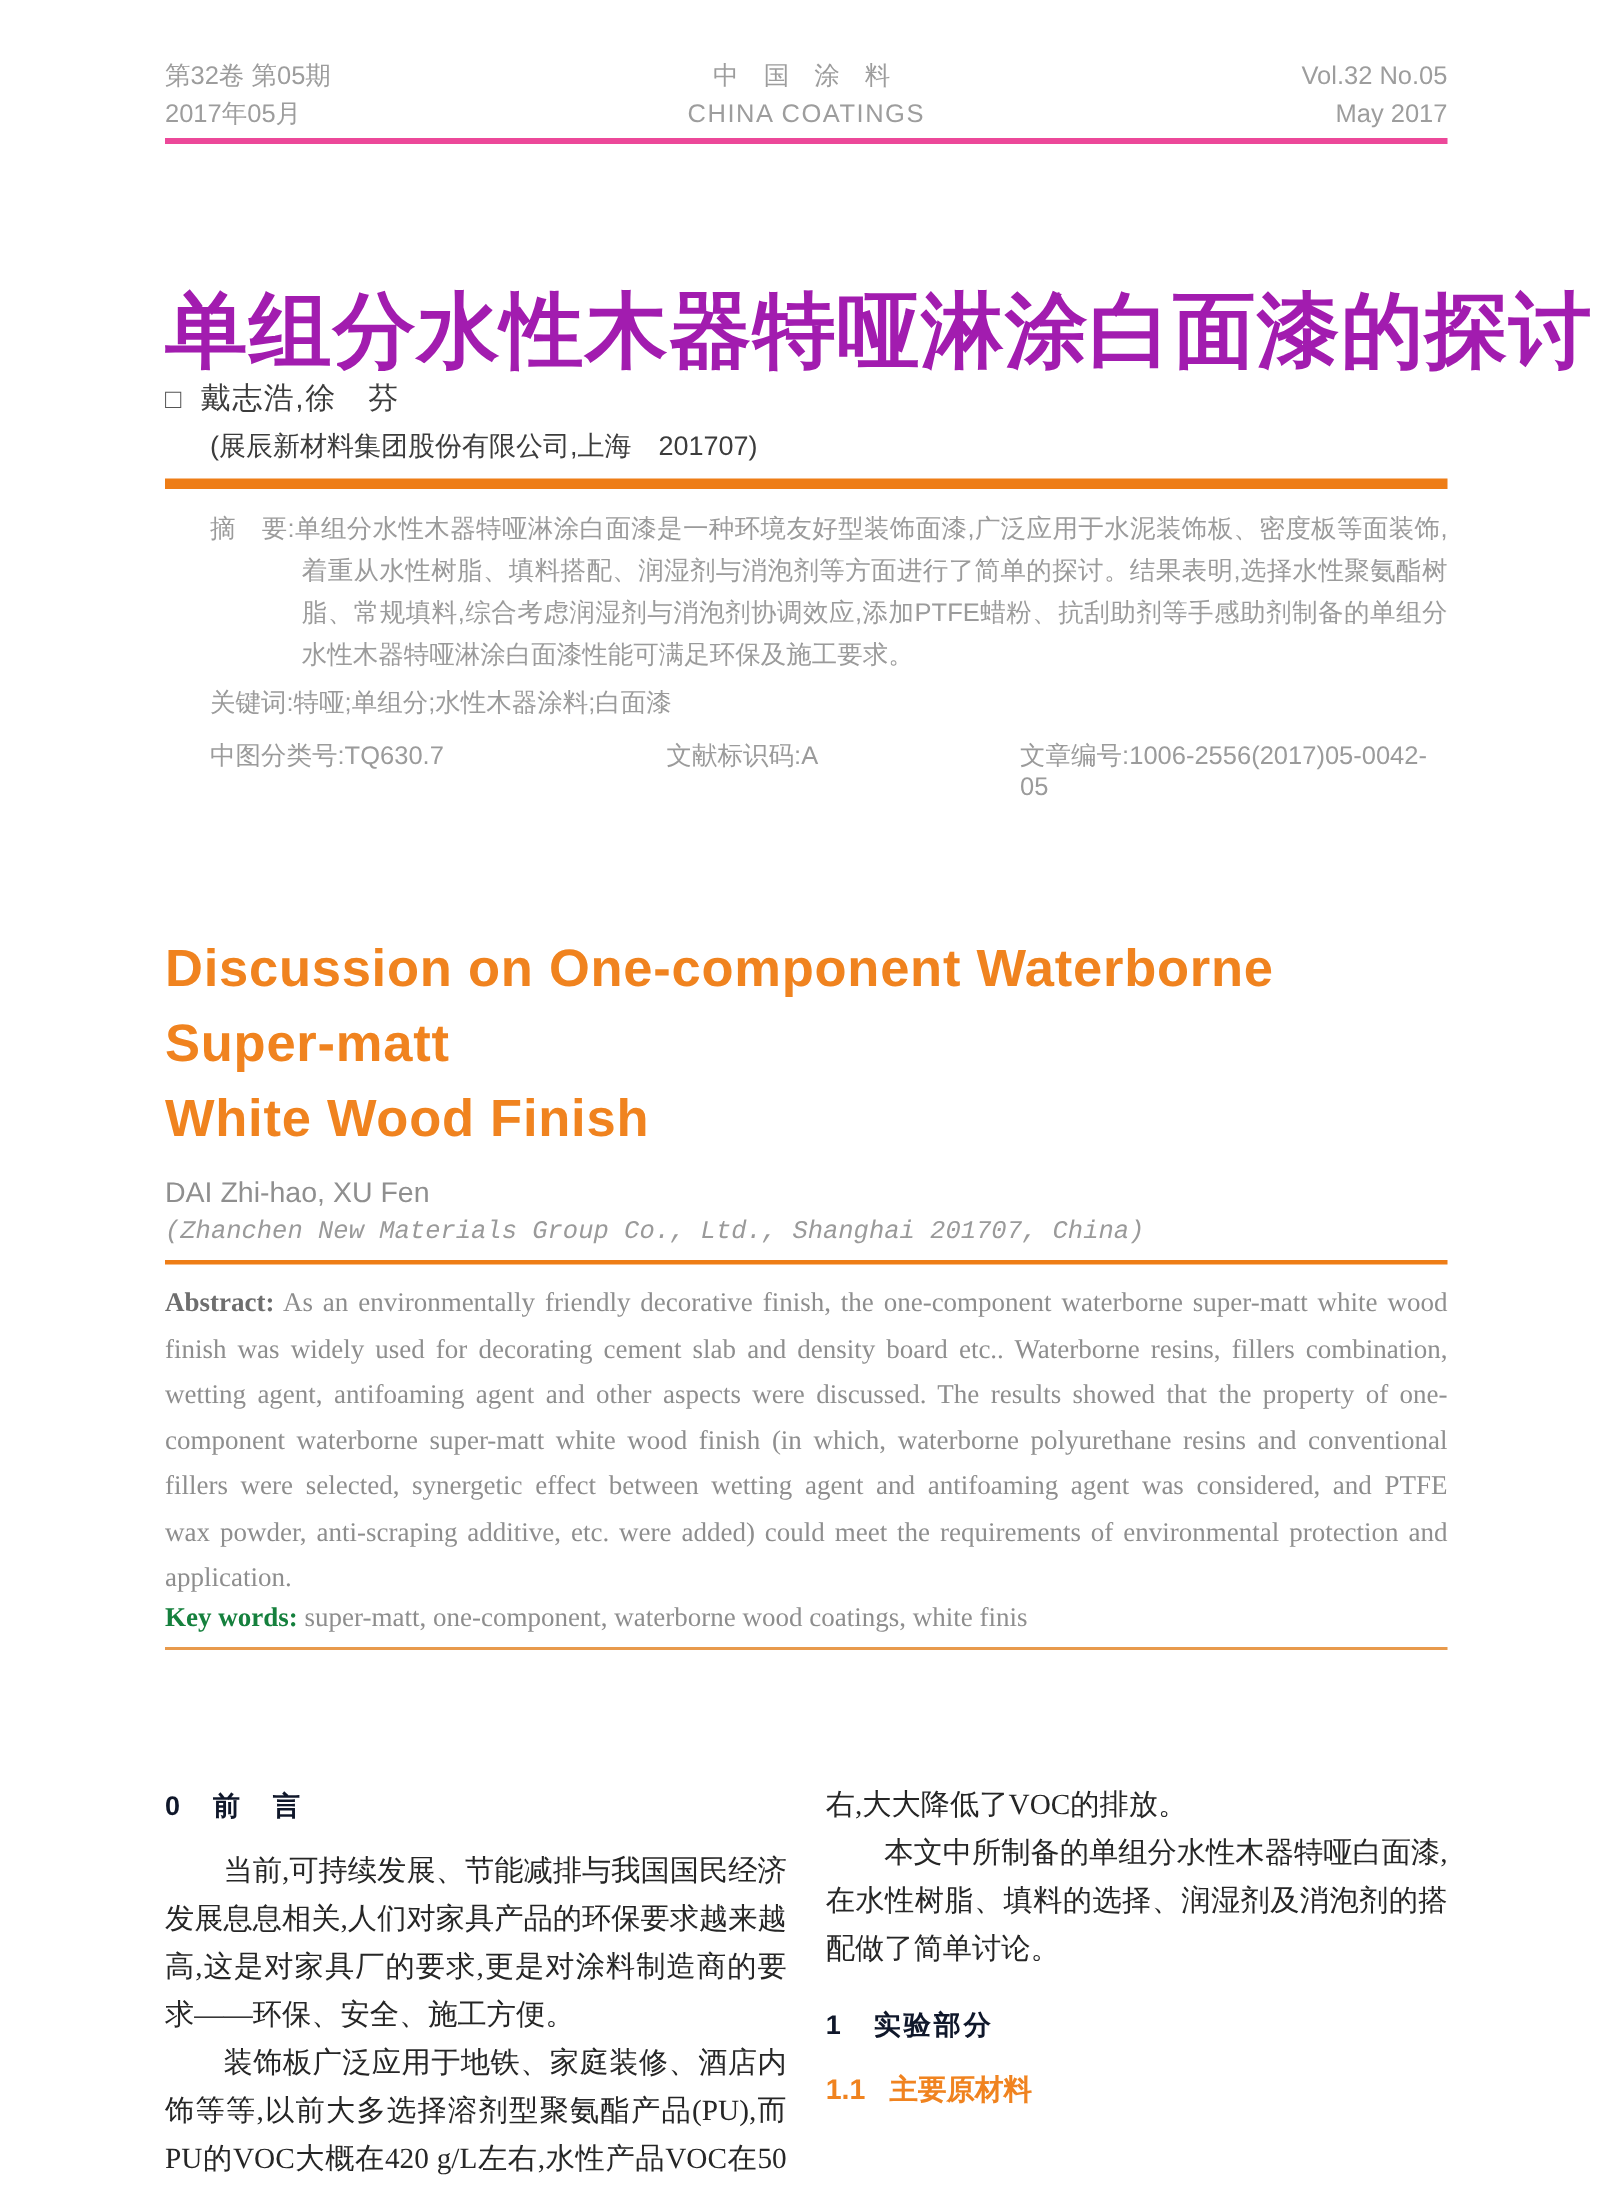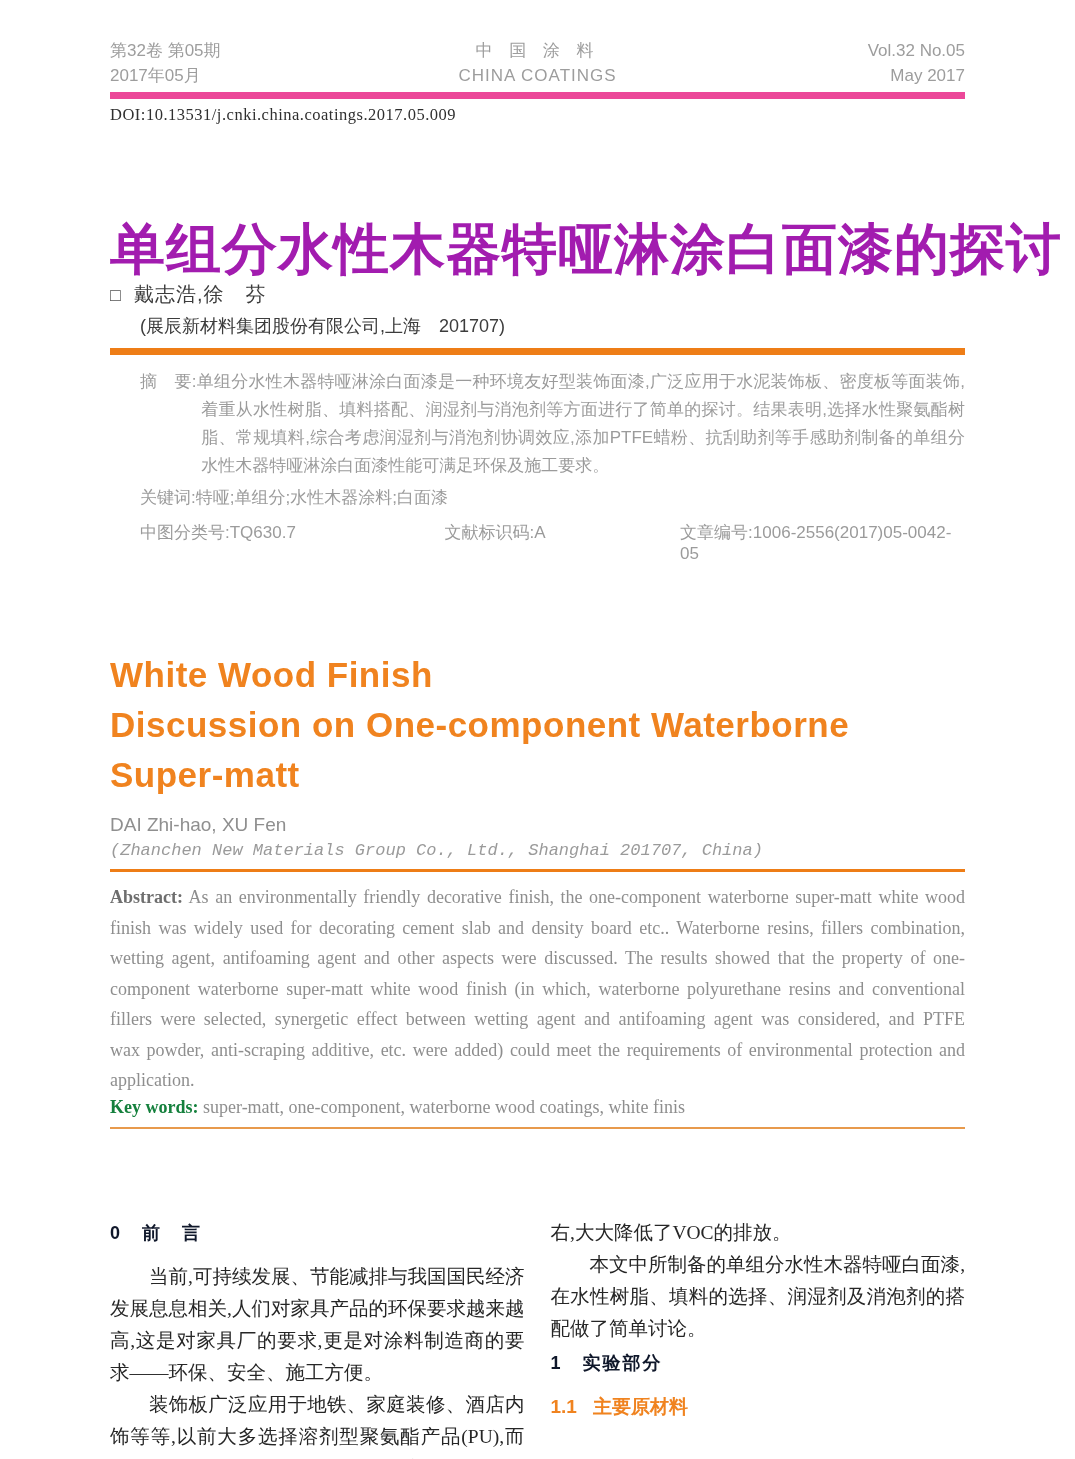--- a/index.html
+++ b/index.html
@@ -14,21 +14,21 @@
     font-family: "Liberation Sans", sans-serif;
   }
   
   .jheader {
     display: flex;
     justify-content: flex-start;
     align-items: flex-start;
     color: #9d9d9d;
     font-size: 17px;
     line-height: 25px;
-    border-bottom: 7px solid #ec4899;
+    border-bottom: 4px solid #ec4899;
     padding-bottom: 4px;
   }
   .jheader .col-left { text-align: left; width: 260px; }
   .jheader .col-center { text-align: center; flex: 1; }
   .jheader .col-right { text-align: right; width: 260px; }
   .jname-cn { letter-spacing: 6px; }
   .jname-en { letter-spacing: 1px; }
   .doi-line {
     margin-top: 6px;
     font-family: "Liberation Serif", serif;
@@ -134,42 +134,41 @@
   .sec-h2 .sec-num { margin-right: 22px; letter-spacing: 0; }
   .sec-h3 {
     font-family: "Liberation Sans", sans-serif;
     color: #F0831F;
     font-size: 19px;
     font-weight: bold;
     margin: 10px 0 8px 0;
   }
   .sec-h3 .sec-num { margin-right: 16px; }
   .columns p.indent { text-indent: 2em; }
-  .colR .sec-h2 { margin-top: 2px; }
+  .colR .sec-h2 { margin-top: 18px; }
 </style>
 </head>
 <body>
 
 <div class="page">
 
   <div class="jheader">
     <div class="col-left">
       <div>第32卷 第05期</div>
       <div>2017年05月</div>
     </div>
     <div class="col-center">
       <div class="jname-cn">中 国 涂 料</div>
       <div class="jname-en">CHINA COATINGS</div>
     </div>
     <div class="col-right">
       <div>Vol.32  No.05</div>
       <div>May  2017</div>
     </div>
   </div>
-  <div class="doi-line">DOI:10.13531/j.cnki.china.coatings.2017.05.009</div>
 
   <h1 class="title-cn">单组分水性木器特哑淋涂白面漆的探讨</h1>
   <div class="authors-row">
     <span class="author-marker">□</span><span>戴志浩,徐　芬</span>
   </div>
   <div class="affil-cn">(展辰新材料集团股份有限公司,上海　201707)</div>
   <div class="orange-bar"></div>
 
   <div class="abs-cn">
     <p class="hang"><span class="lbl">摘　要:</span><span>单组分水性木器特哑淋涂白面漆是一种环境友好型装饰面漆,广泛应用于水泥装饰板、密度板等面装饰,着重从水性树脂、填料搭配、润湿剂与消泡剂等方面进行了简单的探讨。结果表明,选择水性聚氨酯树脂、常规填料,综合考虑润湿剂与消泡剂协调效应,添加PTFE蜡粉、抗刮助剂等手感助剂制备的单组分水性木器特哑淋涂白面漆性能可满足环保及施工要求。</span></p>
@@ -177,22 +176,22 @@
   <div class="kw-cn">
     <span>关键词:</span><span>特哑;单组分;水性木器涂料;白面漆</span>
   </div>
   <div class="class-row">
     <span class="seg1"><span>中图分类号:</span><span>TQ630.7</span></span>
     <span class="seg2"><span>文献标识码:</span><span>A</span></span>
     <span class="seg3"><span>文章编号:</span><span>1006-2556(2017)05-0042-05</span></span>
   </div>
 
   <div class="title-en">
+    <div>Discussion on One-component Waterborne Super-matt</div>
     <div>White Wood Finish</div>
-    <div>Discussion on One-component Waterborne Super-matt</div>
   </div>
   <div class="authors-en">DAI Zhi-hao, XU Fen</div>
   <div class="affil-en">(Zhanchen New Materials Group Co., Ltd., Shanghai 201707, China)</div>
   <div class="orange-line-mid"></div>
 
   <p class="abs-en"><span class="lbl">Abstract:</span> <span>As an environmentally friendly decorative finish, the one-component waterborne super-matt white wood finish was widely used for decorating cement slab and density board etc.. Waterborne resins, fillers combination, wetting agent, antifoaming agent and other aspects were discussed. The results showed that the property of one-component waterborne super-matt white wood finish (in which, waterborne polyurethane resins and conventional fillers were selected, synergetic effect between wetting agent and antifoaming agent was considered, and PTFE wax powder, anti-scraping additive, etc. were added) could meet the requirements of environmental protection and application.</span></p>
   <p class="kw-en"><span class="lbl">Key words:</span> <span>super-matt, one-component, waterborne wood coatings, white finis</span></p>
   <div class="orange-line-thin"></div>
 
   <div class="columns">

